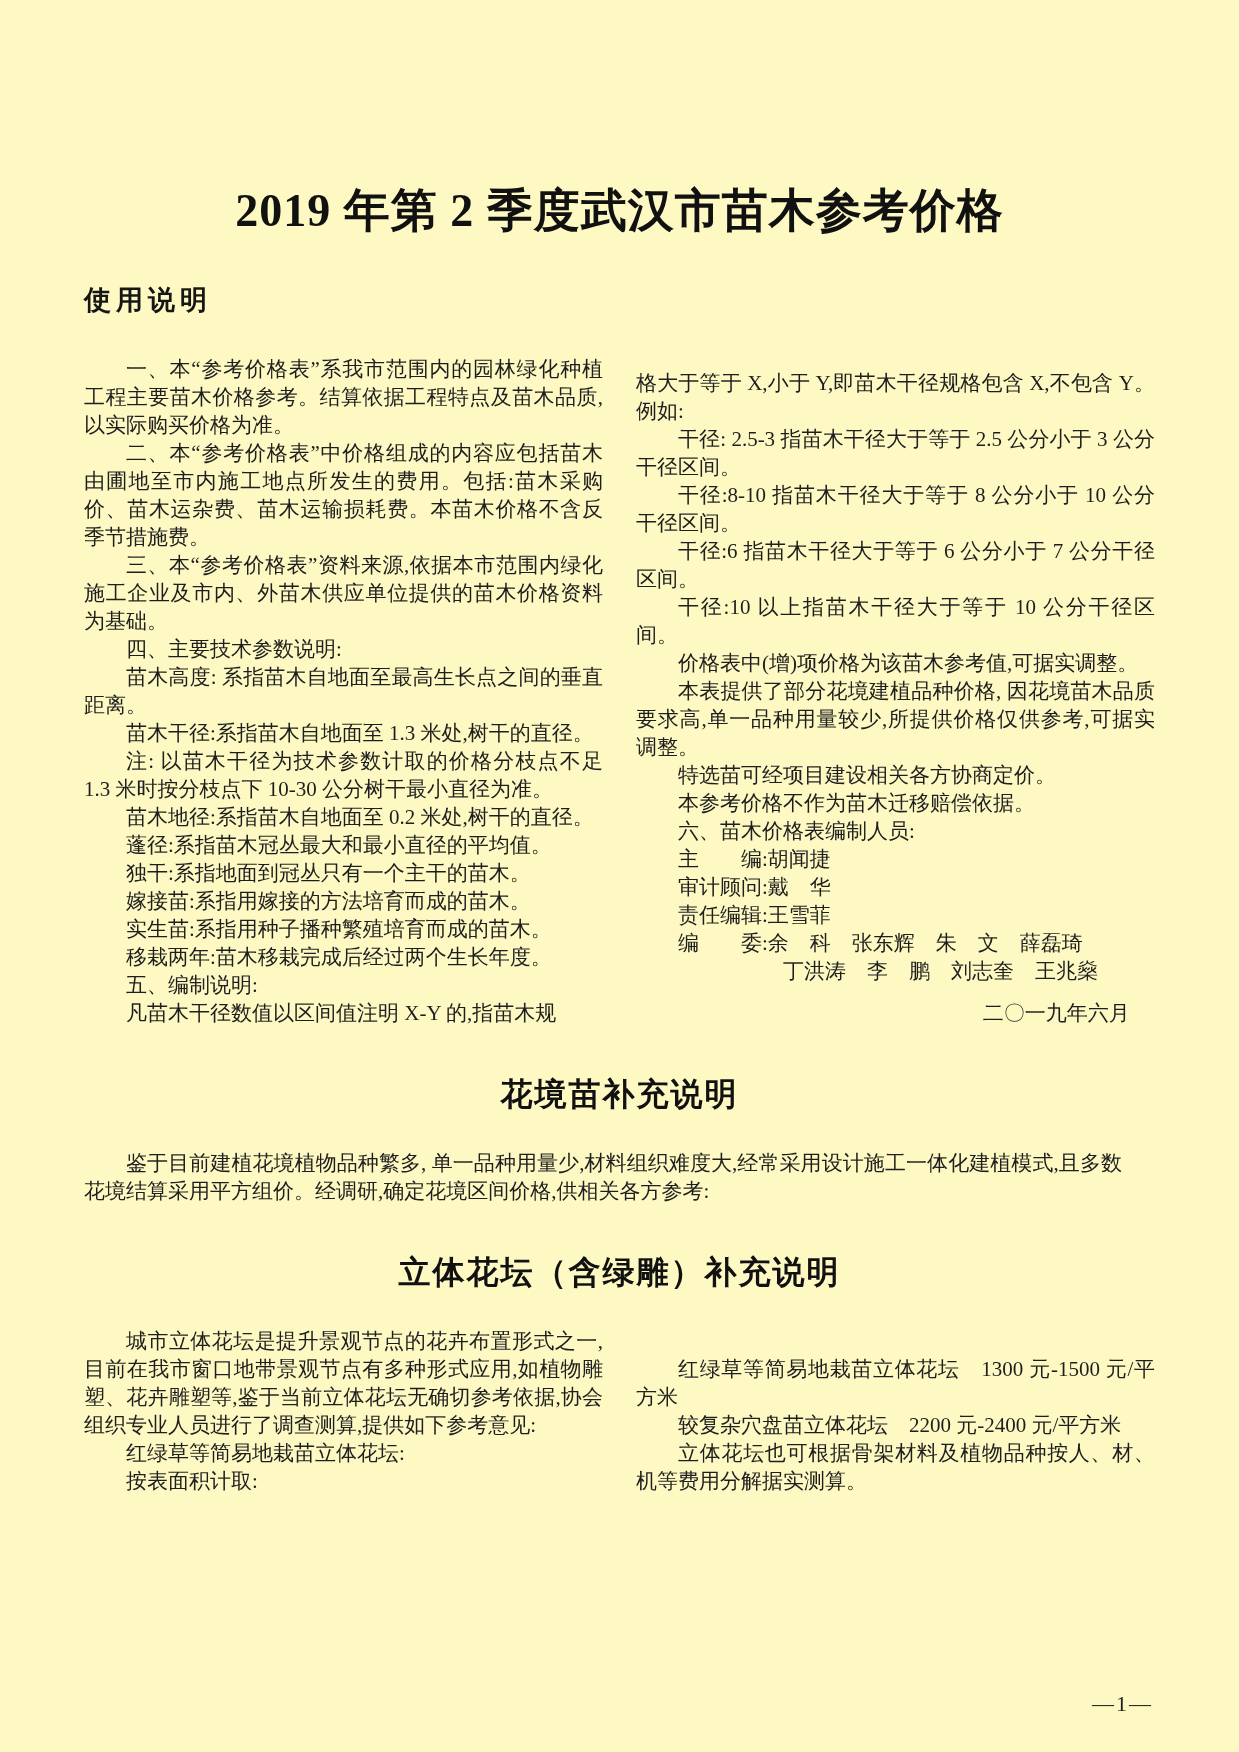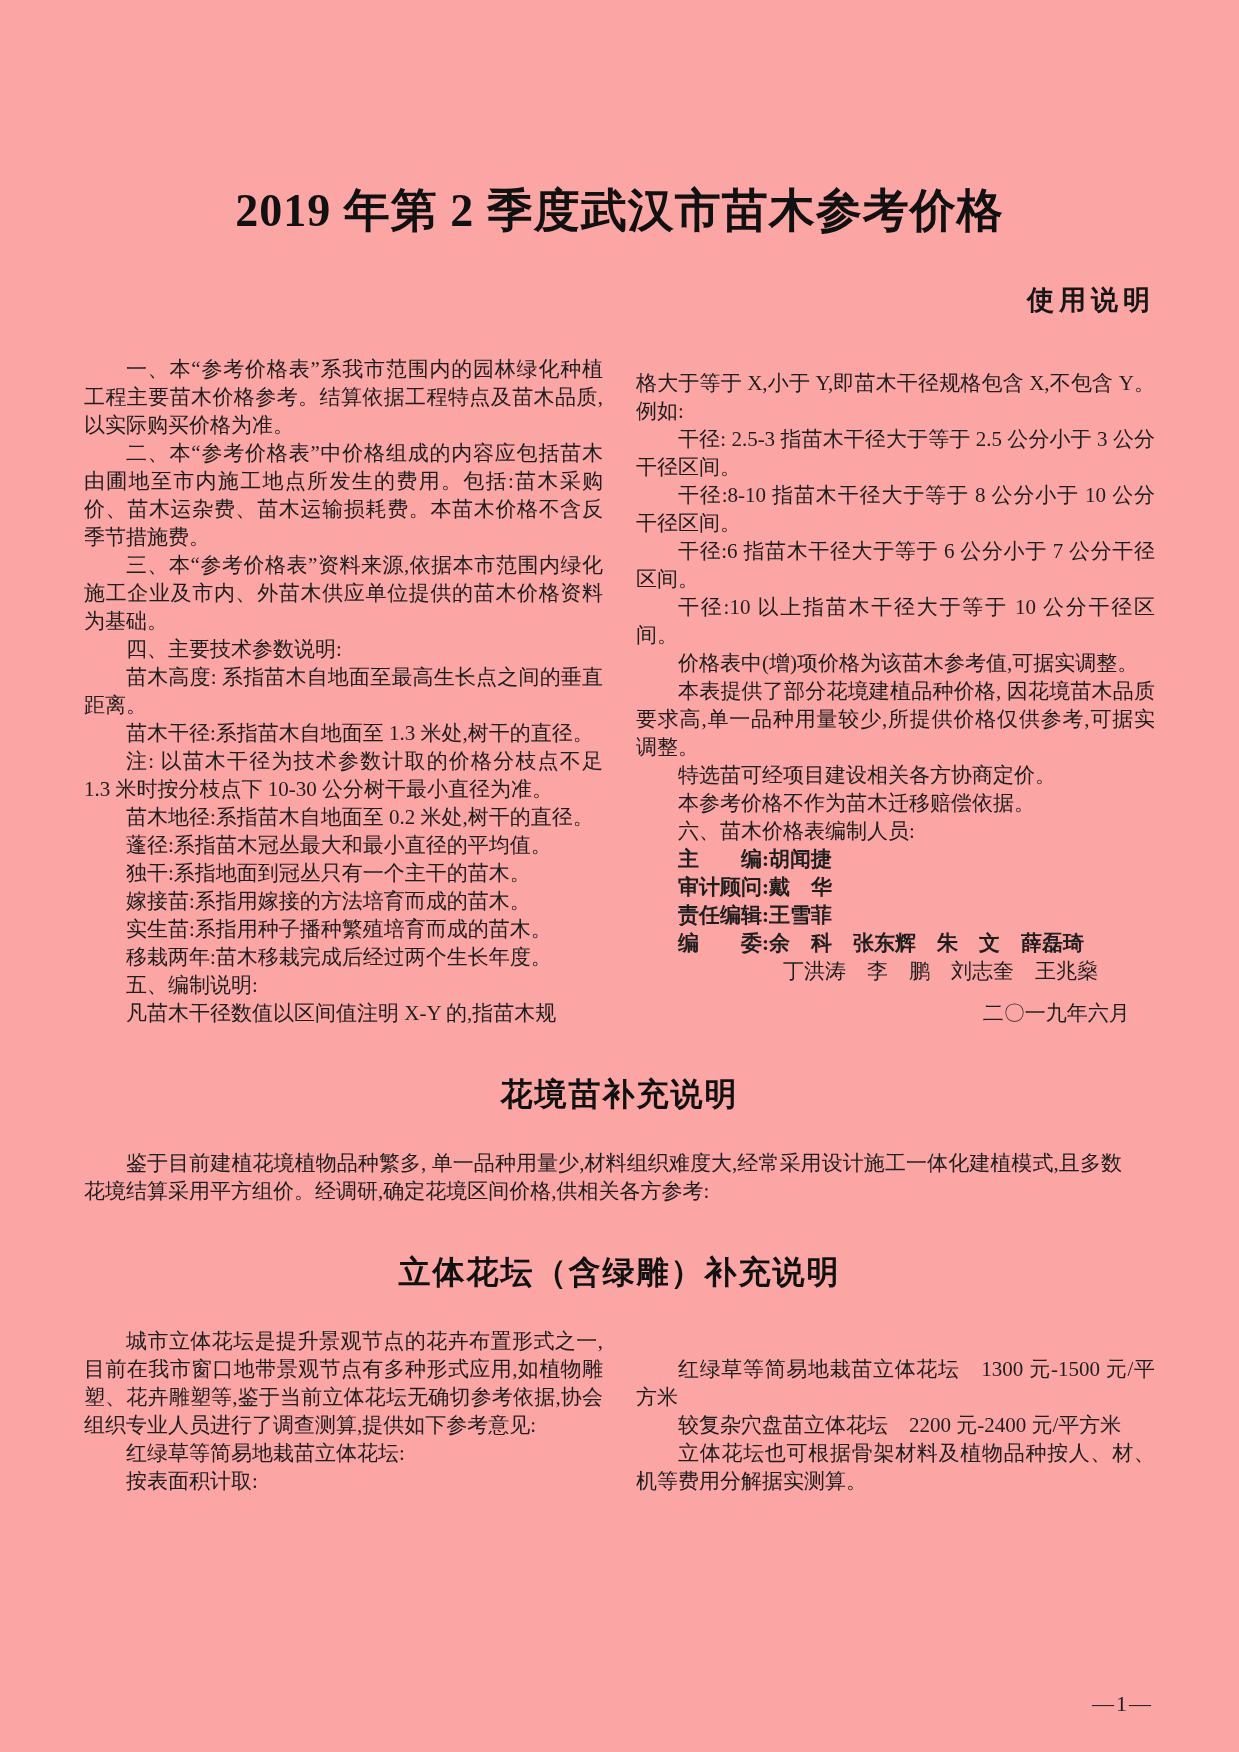--- a/index.html
+++ b/index.html
@@ -1,49 +1,49 @@
 <!DOCTYPE html>
 <html lang="zh"><head>
 <meta charset="utf-8">
 <style>
   html,body { margin:0; padding:0; background:#ffffff; }
   .page {
     position:relative;
     width:1239px; height:1752px;
     box-sizing:border-box;
-    background:#fca5a5;
+    background:#fef9c3;
     padding:185px 84px 0;
     font-family:"Liberation Serif","DejaVu Serif",serif;
     color:#1e1e1e;
     font-size:21px; line-height:28px;
     overflow:hidden;
   }
   .doc-title {
     font-size:46px; line-height:52px; font-weight:700;
     text-align:center; margin:0 0 44px; letter-spacing:1px;
     color:#111;
   }
   .doc-subtitle {
     font-family:"Liberation Sans","DejaVu Sans",sans-serif;
     font-size:27px; line-height:38px; font-weight:700;
-    text-align:right; margin:0 0 36px; letter-spacing:5px;
+    text-align:left; margin:0 0 36px; letter-spacing:5px;
     color:#161616;
   }
   .section-heading {
     font-family:"Liberation Sans","DejaVu Sans",sans-serif;
     font-size:32px; line-height:46px; font-weight:700;
     text-align:center; margin:44px 0 32px; letter-spacing:2px;
     color:#111;
   }
   .two-col { display:flex; align-items:flex-end; }
   .col { flex:1 1 0; min-width:0; }
   .divider { width:2px; background:#2b2b2b; margin:2px 15px 2px 16px; }
   .para { margin:0; text-indent:2em; text-align:justify; }
   .flush { text-indent:0; }
-  .plain { text-align:left;font-weight:bold; }
+  .plain { text-align:left; }
   .hang { text-indent:0; padding-left:7em; text-align:left; }
   .date-line { text-align:right; padding-right:1.2em; margin-top:14px; }
   .page-number {
     position:absolute; right:86px; bottom:34px;
     font-size:22px; letter-spacing:2px; color:#1e1e1e;
   }
 </style>
 </head>
 <body>
 

